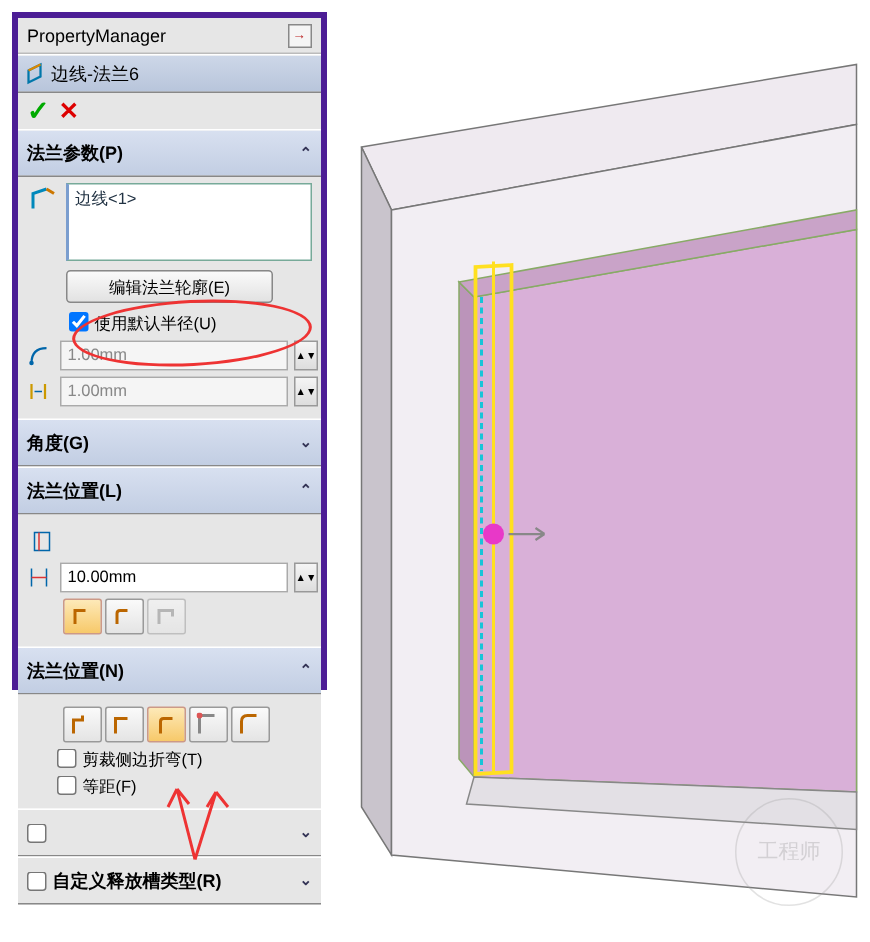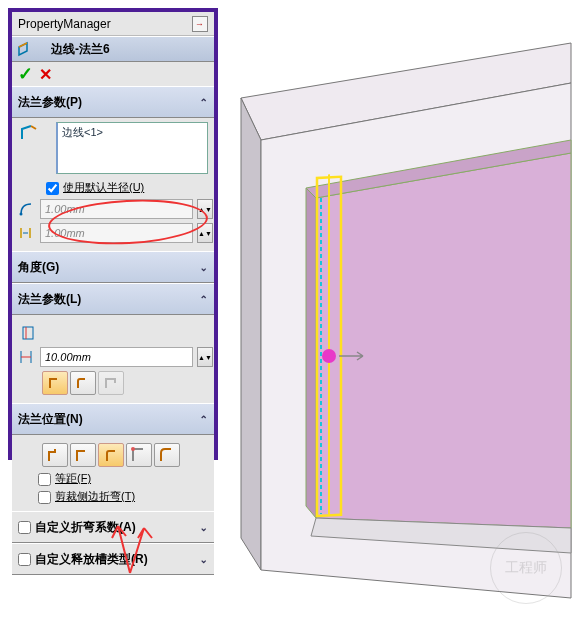--- a/index.html
+++ b/index.html
@@ -7,49 +7,49 @@
   
   
   .panel { position: absolute; left: 8px; top: 8px; width: 210px; height: 452px; background: #e6e6e6; border: 4px solid #4c1d95; }
   
   
   .pm-header { height: 24px; background: #e6e6e6; border-bottom: 1px solid #bbb; display: flex; align-items: center; padding: 0 6px; font-size: 12px; justify-content: space-between; }
   .pm-header .pin { width: 16px; height: 16px; border: 1px solid #888; background: #f5f5f5; display: inline-block; position: relative; }
   .pm-header .pin::after { content: "→"; font-size: 9px; position: absolute; left: 2px; top: 1px; color: #b22; }
   
   
-  .feature-row { height: 26px; background: linear-gradient(#cdd7e8, #b8c5db); border-top: 1px solid #fff; border-bottom: 1px solid #888; display: flex; align-items: center; padding: 0 4px; gap: 17px; font-size: 12px; font-weight: bold; }
+  .feature-row { height: 26px; background: linear-gradient(#cdd7e8, #b8c5db); border-top: 1px solid #fff; border-bottom: 1px solid #888; display: flex; align-items: center; padding: 0 4px; gap: 0; font-size: 12px; font-weight: normal; }
   .feature-icon { width: 18px; height: 18px; display: inline-flex; align-items: center; justify-content: center; }
   
   
   .okrow { height: 24px; display: flex; align-items: center; gap: 6px; padding: 2px 6px; }
   .check { color: #0a0; font-size: 18px; font-weight: bold; cursor: pointer; }
   .cross { color: #d00; font-size: 16px; font-weight: bold; cursor: pointer; }
   
   
   .sect-head { background: linear-gradient(#d8e0f0, #c2ceE3); border-top: 1px solid #fff; border-bottom: 1px solid #888; height: 22px; display: flex; align-items: center; padding: 15px 6px; font-size: 12px; font-weight: bold; justify-content: space-between; }
   .chev { font-size: 10px; color: #335; }
   
   
   .sect-body { background: #e6e6e6; padding: 4px 6px; font-size: 11px; }
   
   
-  .edge-row { display: flex; gap: 16px; align-items: flex-start; margin-bottom: 6px; }
+  .edge-row { display: flex; gap: 4px; align-items: flex-start; margin-bottom: 6px; }
   .edge-icon { width: 22px; height: 22px; border: 1px solid transparent; display: flex; align-items: center; justify-content: center; }
   .edge-list { flex: 1; height: 52px; background: #fff; border: 1px solid #7a9; border-left: 2px solid #7b9ecf; padding: 2px 4px; font-size: 11px; color: #234; }
   
   
   .wide-btn { display: block; width: 138px; margin: 4px auto 6px; height: 22px; background: linear-gradient(#fafafa, #e2e2e2); border: 1px solid #888; border-radius: 3px; font-size: 11px; cursor: pointer; }
   
-  .chk-row { display: flex; align-items: flex-end; gap: 4px; margin: 3px 0 3px 28px; font-size: 11px; text-decoration: underline; }
+  .chk-row { display: flex; align-items: flex-start; gap: 4px; margin: 3px 0 3px 28px; font-size: 11px; }
   .chk-row input { width: 13px; height: 13px; }
   
   .val-row { display: flex; align-items: center; gap: 4px; margin: 4px 0; }
   .val-icon { width: 22px; height: 20px; display: flex; align-items: center; justify-content: center; }
-  .val-inp { flex: 1; height: 20px; background: #f5f5f5; border: 1px solid #aaa; padding: 0 4px; font-size: 11px; color: #888; font-style: italic; }
+  .val-inp { flex: 1; height: 20px; background: #f5f5f5; border: 1px solid #aaa; padding: 0 4px; font-size: 11px; color: #888; }
   .val-spin { width: 16px; height: 20px; background: linear-gradient(#f5f5f5,#ddd); border: 1px solid #999; font-size: 7px; display: flex; flex-direction: column; align-items: center; justify-content: center; }
   
   select.combo { width: 148px; height: 20px; font-size: 11px; border: 1px solid #888; background: #fff; }
   
   
   .icon-row { display: flex; gap: 2px; margin: 4px 0 4px 24px; }
   .tbtn { width: 26px; height: 24px; background: linear-gradient(#fafafa,#e4e4e4); border: 1px solid #999; border-radius: 2px; display: inline-flex; align-items: center; justify-content: center; font-size: 12px; cursor: pointer; }
   .tbtn.sel { background: linear-gradient(#fde9b8,#f7c96a); border-color: #c98; }
   .tbtn.dis { opacity: .5; }
   
@@ -100,20 +100,21 @@
       <span class="edge-icon">
         <svg width="20" height="20">
             <path d="M3 16 L3 6 L12 3" fill="none" stroke="#08b" stroke-width="2"></path>
             <path d="M12 3 L17 6" stroke="#c70" stroke-width="2"></path>
           </svg>
       </span>
       <div class="edge-list">
         <span>边线&lt;1&gt;</span>
       </div>
     </div>
+    <button class="wide-btn">编辑法兰轮廓(E)</button>
     <label class="chk-row">
       <input type="checkbox" checked="" style="">
       <span>使用默认半径(U)</span>
     </label>
     <div class="val-row">
       <span class="val-icon">
         <svg width="18" height="16">
             <path d="M3 13 Q3 3 13 3" fill="none" stroke="#06a" stroke-width="1.5"></path>
             <circle cx="3" cy="13" r="1.5" fill="#06a"></circle>
           </svg>
@@ -132,21 +133,21 @@
       <span class="val-spin">▲▼</span>
     </div>
   </div>
 
   <div class="sect-head">
     <span>角度(G)</span>
     <span class="chev">⌄</span>
   </div>
 
   <div class="sect-head">
-    <span>法兰参数(L)</span>
+    <span>法兰位置(L)</span>
     <span class="chev">⌃</span>
   </div>
   <div class="sect-body">
     <div class="val-row">
       <span class="val-icon">
         <svg width="18" height="18">
             <rect x="3" y="3" width="10" height="12" fill="none" stroke="#06a"></rect>
             <path d="M6 3 L6 15" stroke="#d33"></path>
           </svg>
       </span>
@@ -208,32 +209,31 @@
           </svg>
         </span>
       <span class="tbtn">
           <svg width="16" height="16">
             <path d="M2 14 L2 6 Q2 2 6 2 L12 2" fill="none" stroke="#b60" stroke-width="2"></path>
           </svg>
         </span>
     </div>
     <label class="chk-row" style="margin-left:20px">
       <input type="checkbox" style="">
+      <span>剪裁侧边折弯(T)</span>
+    </label>
+    <label class="chk-row" style="margin-left:20px">
+      <input type="checkbox" style="">
       <span>等距(F)</span>
     </label>
-    <label class="chk-row" style="margin-left:20px">
-      <input type="checkbox" style="">
-      <span>剪裁侧边折弯(T)</span>
-    </label>
   </div>
 
   <div class="sect-head" style="background:#e6e6e6">
     <span style="display:flex;align-items:center;gap:4px">
       <input type="checkbox" style="">
-      <span>自定义折弯系数(A)</span>
     </span>
     <span class="chev">⌄</span>
   </div>
 
   <div class="sect-head" style="background:#e6e6e6">
     <span style="display:flex;align-items:center;gap:4px">
       <input type="checkbox" style="">
       <span>自定义释放槽类型(R)</span>
     </span>
     <span class="chev">⌄</span>

